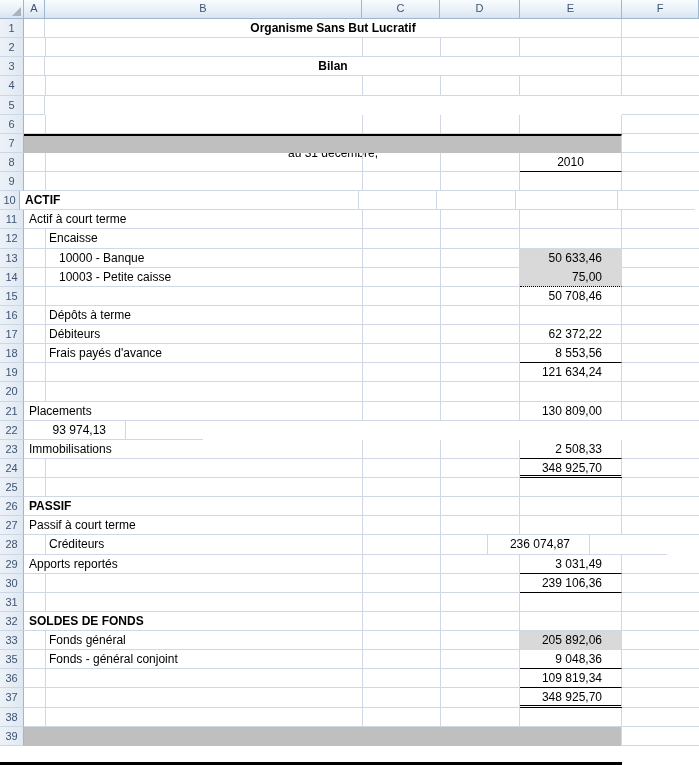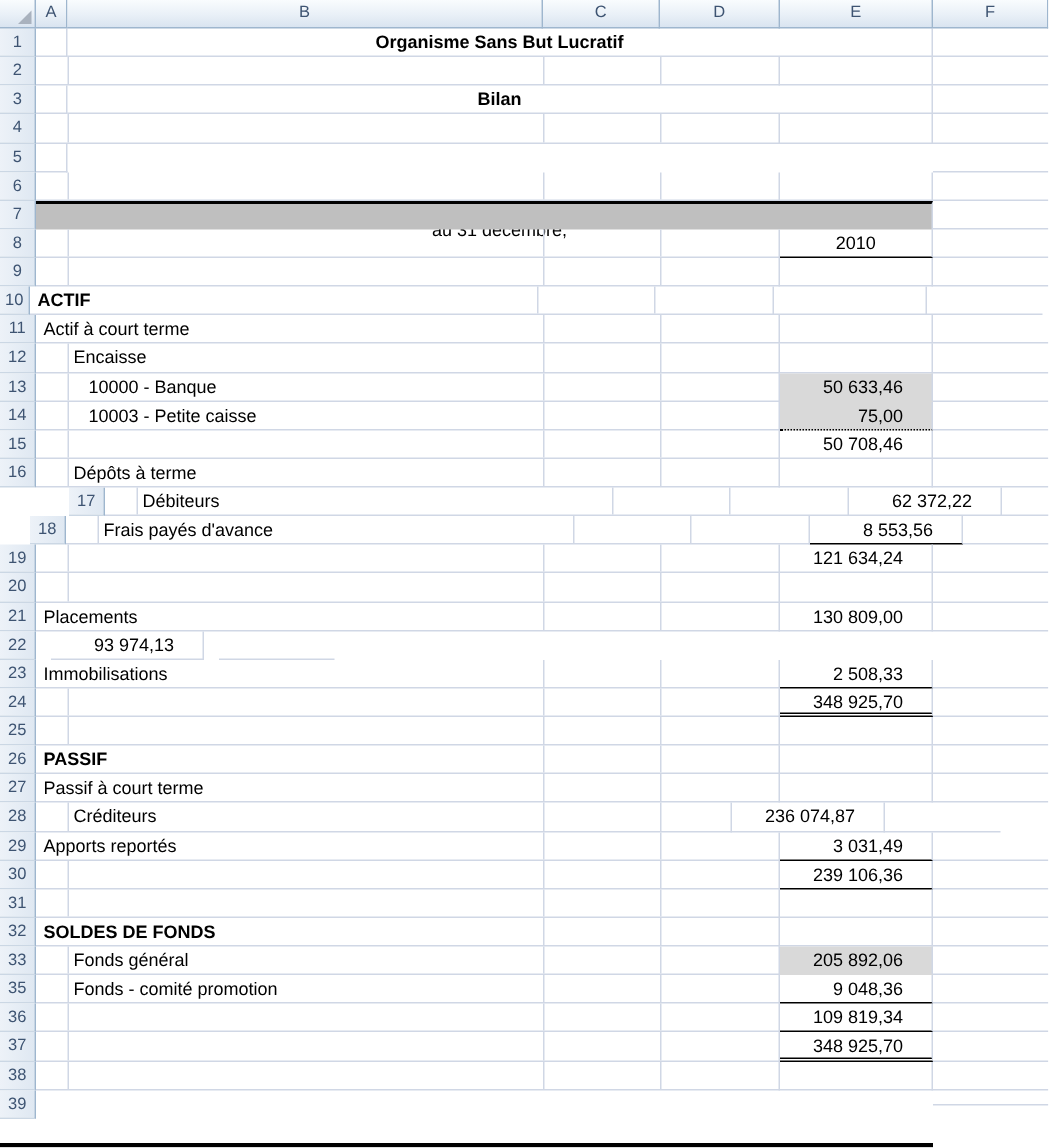--- a/index.html
+++ b/index.html
@@ -183,28 +183,28 @@
       </div>
       <div class="cell ce" style="width: 102px;"><span>50 708,46</span></div>
       <div class="cell cf" style="width: 77px;"></div>
     </div>
     <div class="row" style="height: 19.1282px;">
       <div class="rowhead" style="width: 24px;">16</div>
       <div class="cell labelcell" style="width: 496px;"><i class="vl" style="left: 21px;"></i><i class="vl" style="left: 338px;"></i><i class="vl" style="left: 416px;"></i><span class="lt i1">Dépôts à terme</span></div>
       <div class="cell ce" style="width: 102px;"></div>
       <div class="cell cf" style="width: 77px;"></div>
     </div>
-    <div class="row" style="height: 19.1282px; margin-left: 46px;">
+    <div class="row" style="height: 19.1282px;">
       <div class="rowhead" style="width: 24px;">17</div>
       <div class="cell labelcell" style="width: 496px;"><i class="vl" style="left: 21px;"></i><i class="vl" style="left: 338px;"></i><i class="vl" style="left: 416px;"></i><span class="lt i1">Débiteurs</span></div>
       <div class="cell ce" style="width: 102px;"><span>62 372,22</span></div>
       <div class="cell cf" style="width: 77px;"></div>
     </div>
     <div class="row" style="height: 19.1282px;">
-      <div class="rowhead" style="width: 24px; margin-left: 20px;">18</div>
+      <div class="rowhead" style="width: 24px;">18</div>
       <div class="cell labelcell" style="width: 496px;"><i class="vl" style="left: 21px;"></i><i class="vl" style="left: 338px;"></i><i class="vl" style="left: 416px;"></i><span class="lt i1">Frais payés d'avance</span></div>
       <div class="cell ce bb-solid" style="width: 102px;"><span>8 553,56</span></div>
       <div class="cell cf" style="width: 77px;"></div>
     </div>
     <div class="row" style="height: 19.1282px;">
       <div class="rowhead" style="width: 24px;">19</div>
       <div class="cell labelcell" style="width: 496px;">
         <i class="vl" style="left: 21px;"></i>
         <i class="vl" style="left: 338px;"></i>
         <i class="vl" style="left: 416px;"></i>
@@ -221,21 +221,21 @@
       </div>
       <div class="cell ce" style="width: 102px;"></div>
       <div class="cell cf" style="width: 77px;"></div>
     </div>
     <div class="row" style="height: 19.1282px;">
       <div class="rowhead" style="width: 24px;">21</div>
       <div class="cell labelcell" style="width: 496px;"><i class="vl" style="left: 338px;"></i><i class="vl" style="left: 416px;"></i><span class="lt">Placements</span></div>
       <div class="cell ce" style="width: 102px;"><span>130 809,00</span></div>
       <div class="cell cf" style="width: 77px;"></div>
     </div>
-    <div class="row" style="height: 19.1282px; gap: 10px;">
+    <div class="row" style="height: 19.1282px;">
       <div class="rowhead" style="width: 24px;">22</div>
       <div class="cell ce" style="width: 102px;"><span>93 974,13</span></div>
       <div class="cell cf" style="width: 77px;"></div>
     </div>
     <div class="row" style="height: 19.1282px;">
       <div class="rowhead" style="width: 24px;">23</div>
       <div class="cell labelcell" style="width: 496px;"><i class="vl" style="left: 338px;"></i><i class="vl" style="left: 416px;"></i><span class="lt">Immobilisations</span></div>
       <div class="cell ce bb-solid" style="width: 102px;"><span>2 508,33</span></div>
       <div class="cell cf" style="width: 77px;"></div>
     </div>
@@ -310,21 +310,21 @@
       <div class="cell cf" style="width: 77px;"></div>
     </div>
     <div class="row" style="height: 19.1282px;">
       <div class="rowhead" style="width: 24px;">33</div>
       <div class="cell labelcell" style="width: 496px;"><i class="vl" style="left: 21px;"></i><i class="vl" style="left: 338px;"></i><i class="vl" style="left: 416px;"></i><span class="lt i1">Fonds général</span></div>
       <div class="cell ce fill nobb" style="width: 102px;"><span>205 892,06</span></div>
       <div class="cell cf" style="width: 77px;"></div>
     </div>
     <div class="row" style="height: 19.1282px;">
       <div class="rowhead" style="width: 24px;">35</div>
-      <div class="cell labelcell" style="width: 496px;"><i class="vl" style="left: 21px;"></i><i class="vl" style="left: 338px;"></i><i class="vl" style="left: 416px;"></i><span class="lt i1">Fonds - comité promotion</span></div>
+      <div class="cell labelcell" style="width: 496px;"><i class="vl" style="left: 21px;"></i><i class="vl" style="left: 338px;"></i><i class="vl" style="left: 416px;"></i><span class="lt i1">Fonds - général conjoint</span></div>
       <div class="cell ce bb-solid" style="width: 102px;"><span>9 048,36</span></div>
       <div class="cell cf" style="width: 77px;"></div>
     </div>
     <div class="row" style="height: 19.1282px;">
       <div class="rowhead" style="width: 24px;">36</div>
       <div class="cell labelcell" style="width: 496px;">
         <i class="vl" style="left: 21px;"></i>
         <i class="vl" style="left: 338px;"></i>
         <i class="vl" style="left: 416px;"></i>
       </div>
@@ -344,19 +344,19 @@
     <div class="row" style="height: 19.1282px;">
       <div class="rowhead" style="width: 24px;">38</div>
       <div class="cell labelcell" style="width: 496px;">
         <i class="vl" style="left: 21px;"></i>
         <i class="vl" style="left: 338px;"></i>
         <i class="vl" style="left: 416px;"></i>
       </div>
       <div class="cell ce" style="width: 102px;"></div>
       <div class="cell cf" style="width: 77px;"></div>
     </div>
-    <div class="row" style="height: 19px; align-items: center;">
+    <div class="row" style="height: 19px;">
       <div class="rowhead" style="width: 24px;">39</div>
       <div class="band" style="width: 598px;"></div>
       <div class="cell cf" style="width: 77px;"></div>
     </div>
     <div id="bottombar"></div>
 </div>
 
 </body></html>

